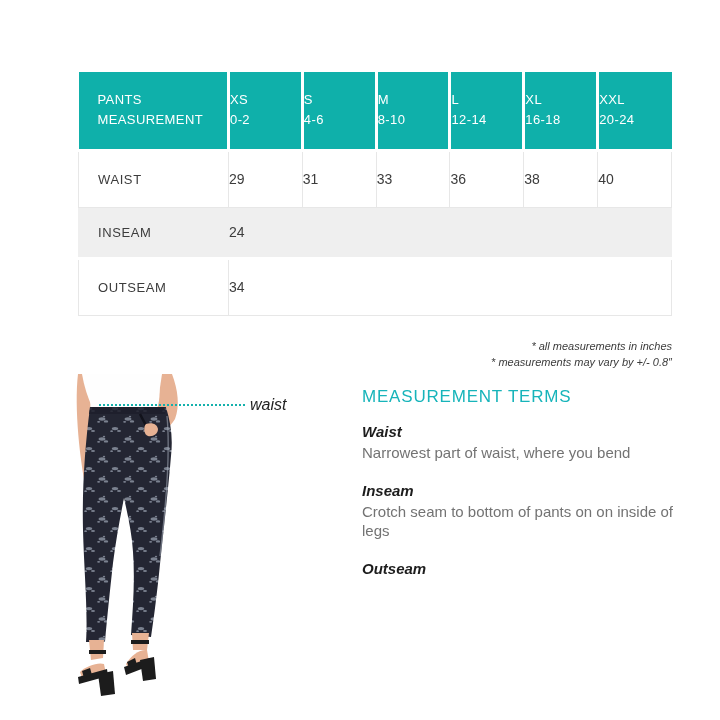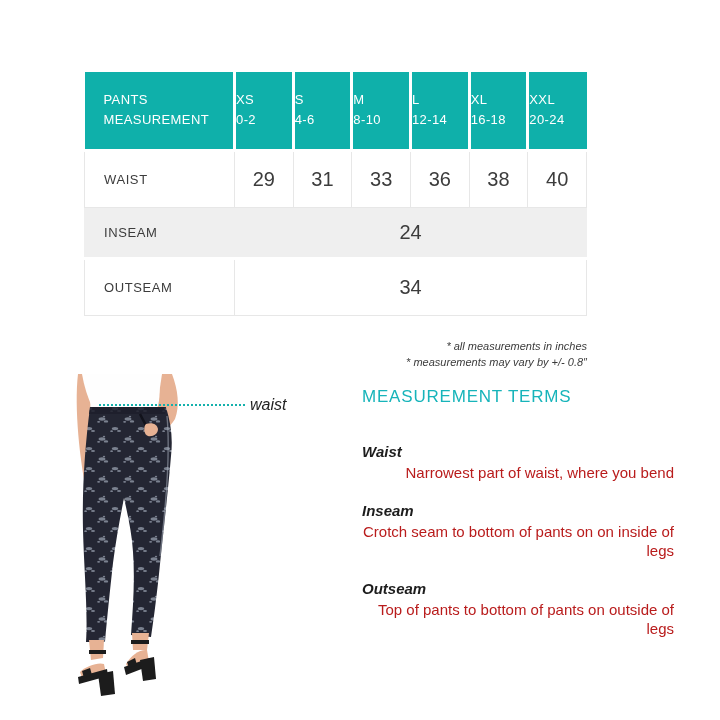--- a/index.html
+++ b/index.html
@@ -6,21 +6,21 @@
   html, body { width: 720px; height: 720px; }
   body {
     position: relative;
     background: #ffffff;
     font-family: "Liberation Sans", sans-serif;
     color: #3a3a3a;
     overflow: hidden;
   }
 
   
-  .table-wrap { position: absolute; left: 84px; top: 72px; width: 503px; }
+  .table-wrap { position: absolute; left: 78px; top: 72px; width: 594px; }
   table.size-table {
     width: 100%;
     border-collapse: collapse;
     table-layout: fixed;
   }
   .size-table th {
     background: #0fb0aa;
     color: #ffffff;
     font-weight: 400;
     font-size: 13px;
@@ -29,23 +29,23 @@
     text-align: left;
     vertical-align: middle;
     border-right: 3px solid #ffffff;
     border-bottom: 3px solid #ffffff;
   }
   .size-table th:last-child { border-right: none; }
   .size-table th.label-col { text-align: left; padding-left: 19px; }
   .size-table th .hdr-line { display: block; line-height: 1.55; }
   .size-table td {
     border: 1px solid #e7e7e7;
-    font-size: 20px;
+    font-size: 14px;
     color: #3c3c3c;
-    text-align: center;
+    text-align: left;
     vertical-align: middle;
   }
   .size-table td.label-cell {
     text-align: left;
     padding-left: 19px;
     font-size: 13px;
     letter-spacing: 0.6px;
   }
   tr.row-waist td { height: 57px; background: #ffffff; }
   tr.row-inseam td {
@@ -86,35 +86,34 @@
     color: #222222;
   }
 
   
   .terms { position: absolute; left: 362px; top: 387px; width: 312px; }
   .terms h2 {
     color: #17b4ba;
     font-size: 17px;
     font-weight: 500;
     letter-spacing: 0.8px;
-    margin-bottom: 36px;
+    margin-bottom: 16px;
   }
   .term-item { margin-bottom: 19px; }
   .term-name {
     font-weight: bold;
     font-style: italic;
     font-size: 15px;
     color: #1d1d1d;
     margin-bottom: 3px;
   }
   .term-def {
     font-size: 15px;
-    color: #b91c1c;
+    color: #737373;
     line-height: 1.3;
-    text-align: right;
   }
 </style>
 </head>
 <body>
 
 <div class="table-wrap">
   <table class="size-table">
     <colgroup>
       <col style="width:150px">
       <col>
@@ -247,15 +246,14 @@
     <div class="term-def">Narrowest part of waist, where you bend</div>
   </div>
 
   <div class="term-item">
     <div class="term-name">Inseam</div>
     <div class="term-def">Crotch seam to bottom of pants on on inside of legs</div>
   </div>
 
   <div class="term-item">
     <div class="term-name">Outseam</div>
-    <div class="term-def">Top of pants to bottom of pants on outside of legs</div>
   </div>
 </div>
 
 </body></html>

